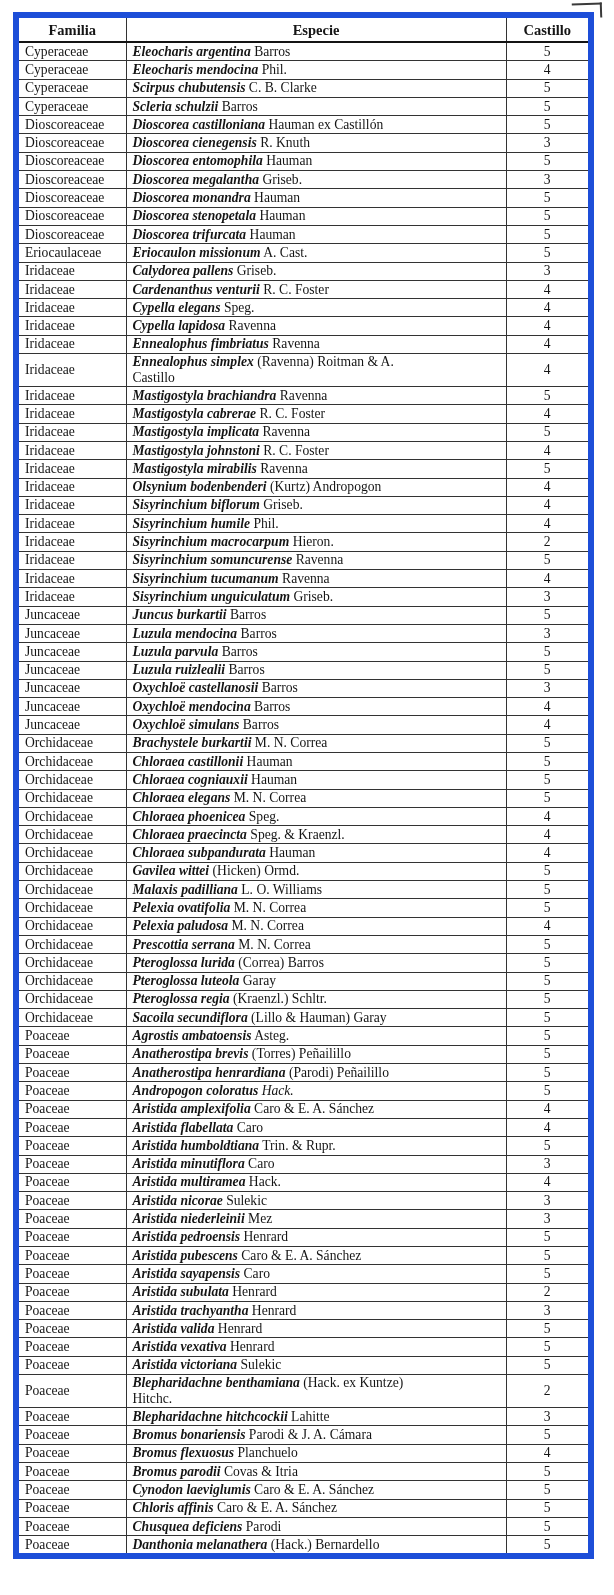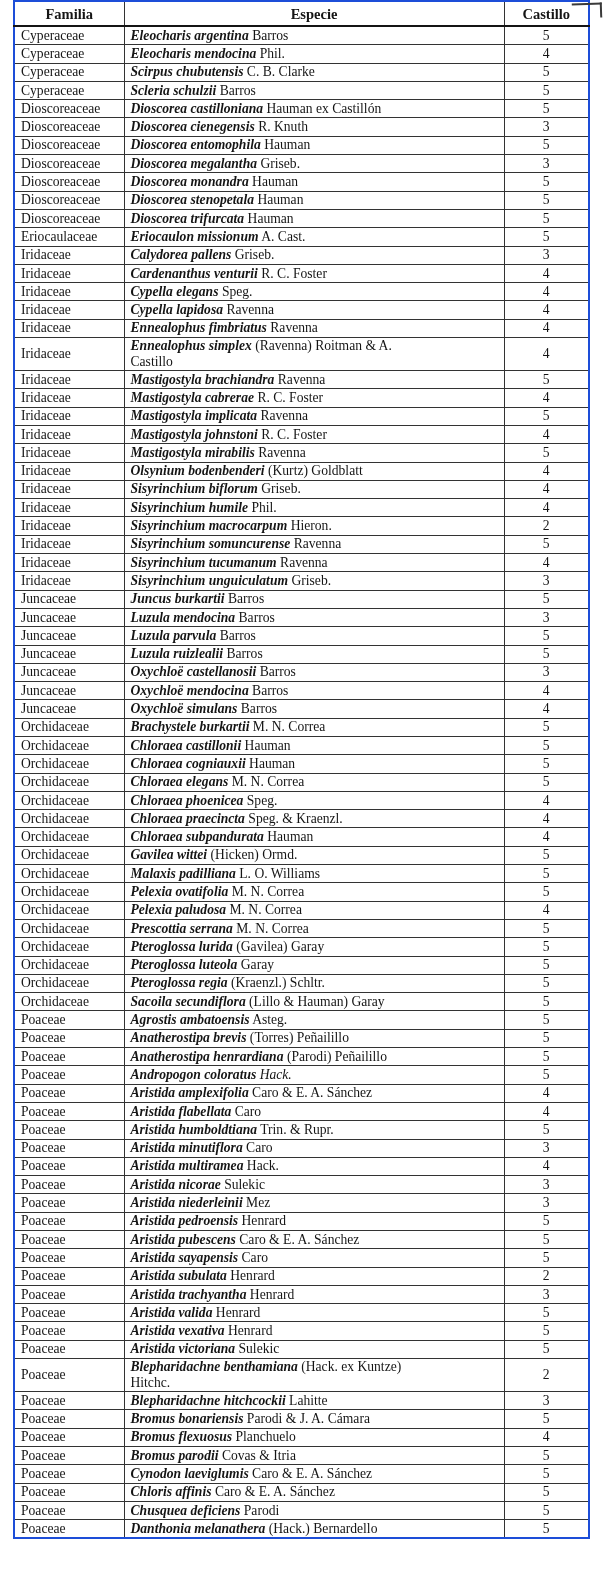--- a/index.html
+++ b/index.html
@@ -1,23 +1,23 @@
 <!DOCTYPE html>
 <html><head>
 <meta charset="utf-8">
 <style>
   html, body { margin:0; padding:0; background:#ffffff; }
   body {
     width:614px; height:1595px; position:relative; overflow:hidden;
     font-family:"Liberation Serif", serif; color:#151515;
   }
   table.species-table {
-    position:absolute; left:13px; top:0; width:575px;
+    position:absolute; left:13px; top:12px; width:575px;
     border-collapse:collapse; table-layout:fixed;
-    border:2px solid #1d4ed8;
+    border:6px solid #1d4ed8;
   }
   .species-table th, .species-table td {
     border:1px solid #333333;
     padding:0 6px;
     font-size:13.6px; line-height:16px;
     vertical-align:middle;
   }
   .species-table th {
     height:23px; font-weight:bold; font-size:14.5px; text-align:center;
     border-bottom:2px solid #141414;
@@ -167,21 +167,21 @@
     <td class="cell-especie"><span class="sp-name">Mastigostyla johnstoni</span> <span class="autor">R. C. Foster</span></td>
     <td class="cell-categoria">4</td>
   </tr>
       <tr>
     <td class="cell-familia">Iridaceae</td>
     <td class="cell-especie"><span class="sp-name">Mastigostyla mirabilis</span> <span class="autor">Ravenna</span></td>
     <td class="cell-categoria">5</td>
   </tr>
       <tr>
     <td class="cell-familia">Iridaceae</td>
-    <td class="cell-especie"><span class="sp-name">Olsynium bodenbenderi</span> <span class="autor">(Kurtz) Goldblatt</span></td>
+    <td class="cell-especie"><span class="sp-name">Olsynium bodenbenderi</span> <span class="autor">(Kurtz) Andropogon</span></td>
     <td class="cell-categoria">4</td>
   </tr>
       <tr>
     <td class="cell-familia">Iridaceae</td>
     <td class="cell-especie"><span class="sp-name">Sisyrinchium biflorum</span> <span class="autor">Griseb.</span></td>
     <td class="cell-categoria">4</td>
   </tr>
       <tr>
     <td class="cell-familia">Iridaceae</td>
     <td class="cell-especie"><span class="sp-name">Sisyrinchium humile</span> <span class="autor">Phil.</span></td>
@@ -297,21 +297,21 @@
     <td class="cell-especie"><span class="sp-name">Pelexia paludosa</span> <span class="autor">M. N. Correa</span></td>
     <td class="cell-categoria">4</td>
   </tr>
       <tr>
     <td class="cell-familia">Orchidaceae</td>
     <td class="cell-especie"><span class="sp-name">Prescottia serrana</span> <span class="autor">M. N. Correa</span></td>
     <td class="cell-categoria">5</td>
   </tr>
       <tr>
     <td class="cell-familia">Orchidaceae</td>
-    <td class="cell-especie"><span class="sp-name">Pteroglossa lurida</span> <span class="autor">(Gavilea) Garay</span></td>
+    <td class="cell-especie"><span class="sp-name">Pteroglossa lurida</span> <span class="autor">(Correa) Barros</span></td>
     <td class="cell-categoria">5</td>
   </tr>
       <tr>
     <td class="cell-familia">Orchidaceae</td>
     <td class="cell-especie"><span class="sp-name">Pteroglossa luteola</span> <span class="autor">Garay</span></td>
     <td class="cell-categoria">5</td>
   </tr>
       <tr>
     <td class="cell-familia">Orchidaceae</td>
     <td class="cell-especie"><span class="sp-name">Pteroglossa regia</span> <span class="autor">(Kraenzl.) Schltr.</span></td>

